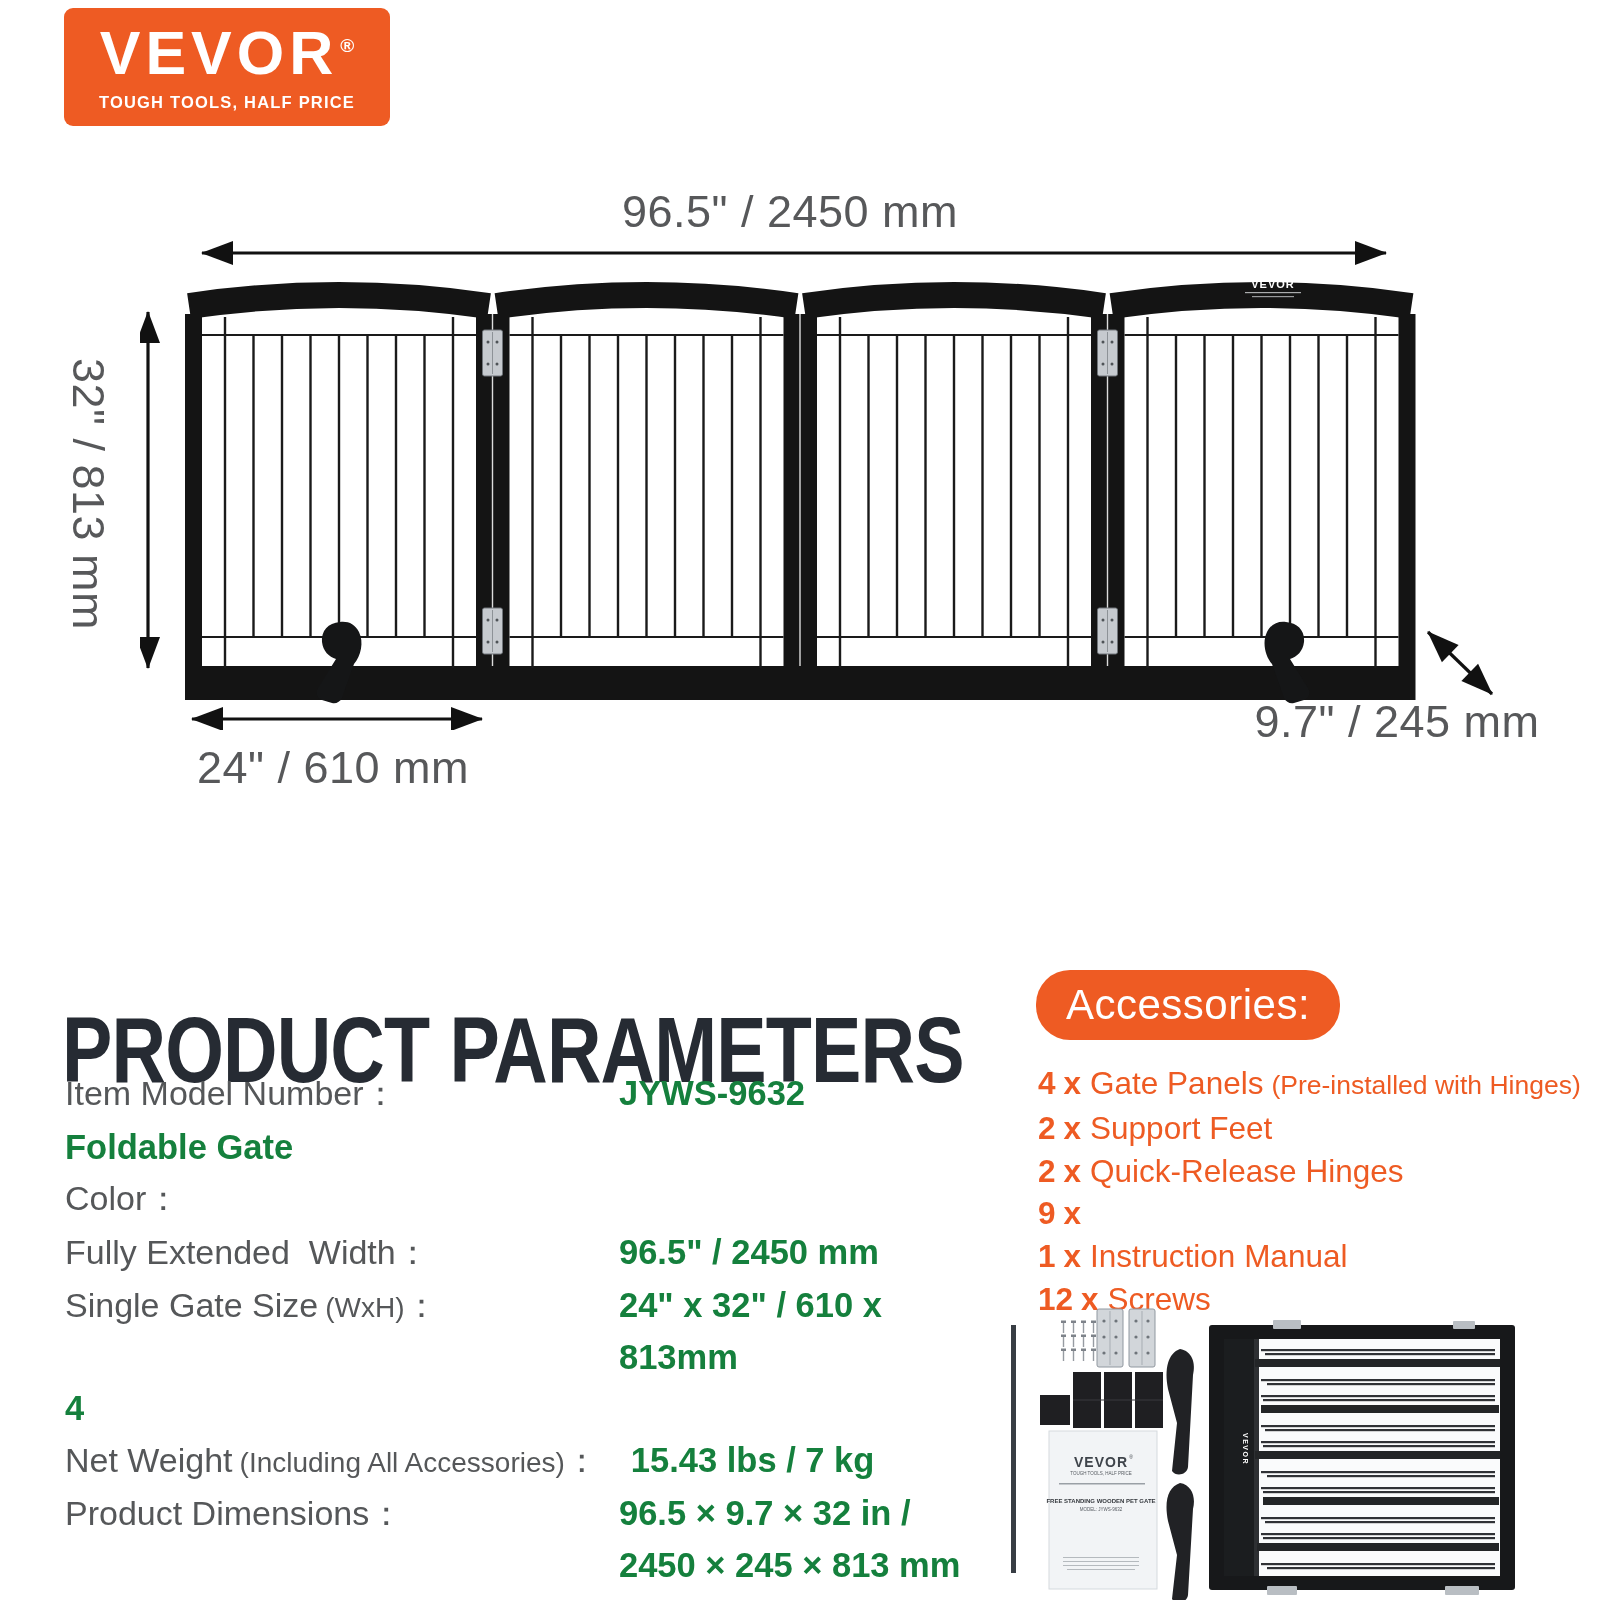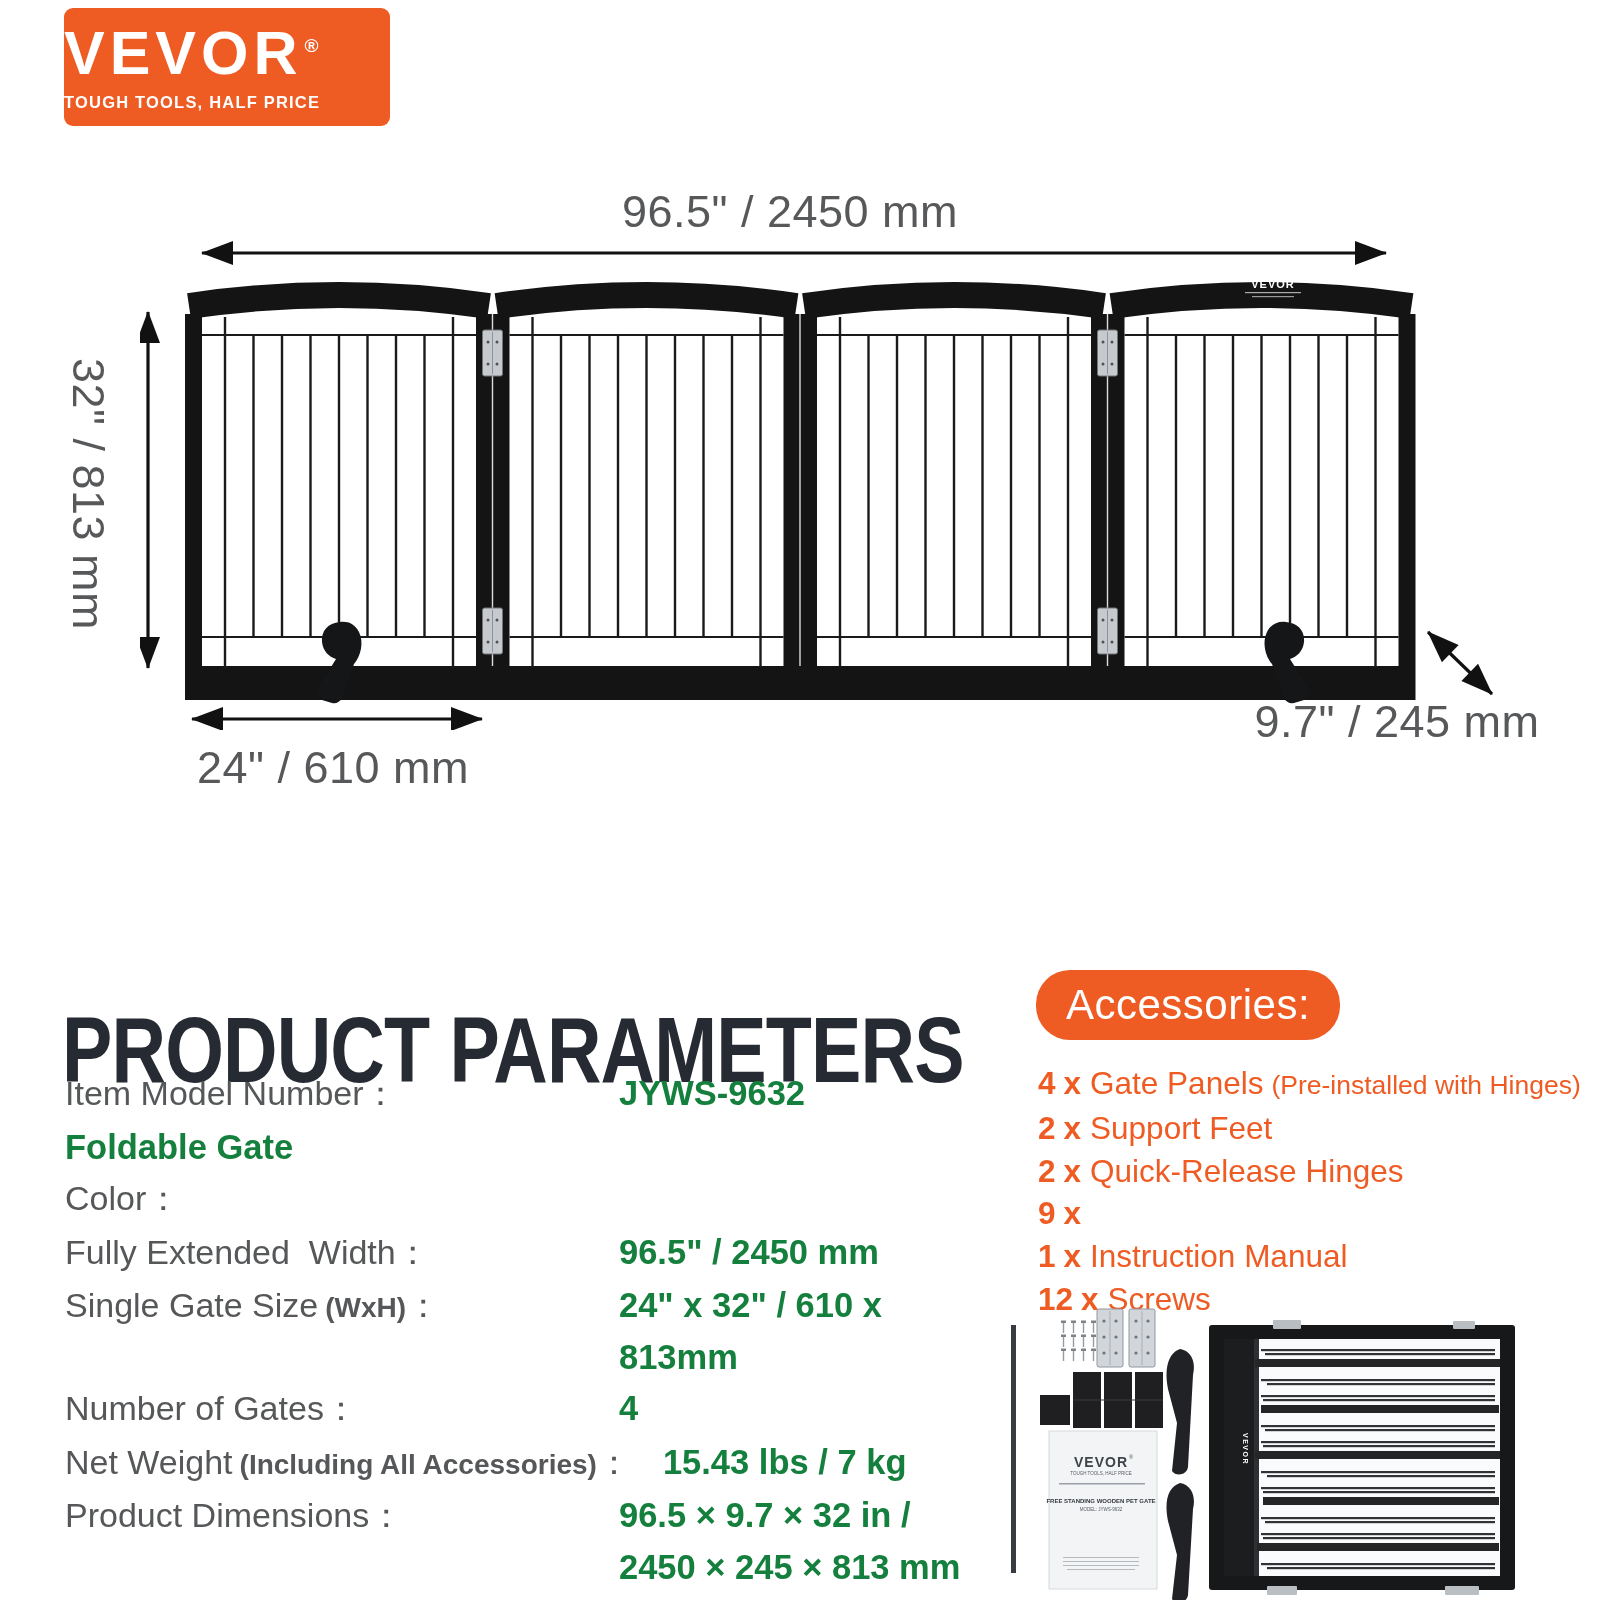--- a/index.html
+++ b/index.html
@@ -1,21 +1,21 @@
 <!DOCTYPE html>
 <html><head>
 <meta charset="utf-8">
 <style>
   html,body{margin:0;padding:0;background:#fff;}
   .page{position:relative;width:1600px;height:1600px;background:#fff;overflow:hidden;
         font-family:"Liberation Sans","DejaVu Sans",sans-serif;color:#333;}
 
   
   .logo{position:absolute;left:64px;top:8px;width:326px;height:118px;background:#ee5b23;
-        border-radius:9px;display:flex;flex-direction:column;align-items:flex-start;justify-content:center;}
+        border-radius:9px;display:flex;flex-direction:column;align-items:center;justify-content:center;}
   .logo-brand{color:#fff;font-size:61px;font-weight:800;letter-spacing:5px;line-height:1;}
   .logo-brand .reg{font-size:19px;font-weight:700;vertical-align:super;letter-spacing:0;margin-left:2px;}
   .logo-tagline{color:#fff;font-size:16.5px;font-weight:700;letter-spacing:1.2px;margin-top:9px;}
 
   
   .dim{position:absolute;font-size:45px;color:#57585a;letter-spacing:0.5px;white-space:nowrap;}
   .dim-top{left:490px;top:186px;width:600px;text-align:center;}
   .dim-left{left:-77px;top:468px;width:330px;text-align:center;transform:rotate(90deg);}
   .dim-panel{left:183px;top:742px;width:300px;text-align:center;}
   .dim-depth{left:1247px;top:696px;width:300px;text-align:center;}
@@ -25,21 +25,21 @@
 
   
   .title{position:absolute;left:62px;top:940px;font-size:92px;line-height:1.05;font-weight:800;
          color:#262b33;letter-spacing:-1px;transform:scaleX(0.82);transform-origin:left top;white-space:nowrap;}
 
   
   .params{position:absolute;left:65px;top:1068px;width:930px;}
   .p-row{display:flex;align-items:flex-start;gap:32px;}
   .p-label{flex:0 0 522px;font-size:34px;color:#555759;line-height:51.5px;white-space:pre;}
   .p-note{font-size:28px;}
-  .p-note:not(:empty){margin-left:7px;font-weight:bold;}
+  .p-note:not(:empty){margin-left:7px;}
   .p-value{flex:1;font-size:34.5px;font-weight:700;color:#15803d;line-height:51.5px;white-space:pre-line;}
 
   
   .acc-pill{position:absolute;left:1036px;top:970px;background:#ee5b23;color:#fff;
             border-radius:34px;font-size:42px;font-weight:400;padding:11px 30px;letter-spacing:0.5px;}
   .acc-list{position:absolute;left:1038px;top:1062px;display:flex;flex-direction:column;}
   .acc-item{display:flex;align-items:baseline;color:#ee5b23;font-size:31.5px;line-height:42.8px;white-space:nowrap;}
   .acc-qty,.acc-x{font-weight:700;}
   .acc-x{margin:0 9px 0 8px;}
   .acc-note{font-size:26.5px;}
@@ -144,21 +144,20 @@
     </div>
     <div class="p-row">
       <div class="p-label"><span>Fully Extended  Width</span><span class="p-note"></span><span>：</span></div>
       <div class="p-value">96.5" / 2450 mm</div>
     </div>
     <div class="p-row">
       <div class="p-label"><span>Single Gate Size</span><span class="p-note">(WxH)</span><span>：</span></div>
       <div class="p-value">24" x 32" / 610 x 813mm</div>
     </div>
     <div class="p-row">
-      <div class="p-label"><span>Number of Gates</span><span class="p-note"></span><span>：</span></div>
       <div class="p-value">4</div>
     </div>
     <div class="p-row">
       <div class="p-label"><span>Net Weight</span><span class="p-note">(Including All Accessories)</span><span>：</span></div>
       <div class="p-value">15.43 lbs / 7 kg</div>
     </div>
     <div class="p-row">
       <div class="p-label"><span>Product Dimensions</span><span class="p-note"></span><span>：</span></div>
       <div class="p-value">96.5 × 9.7 × 32 in /
 2450 × 245 × 813 mm</div>

